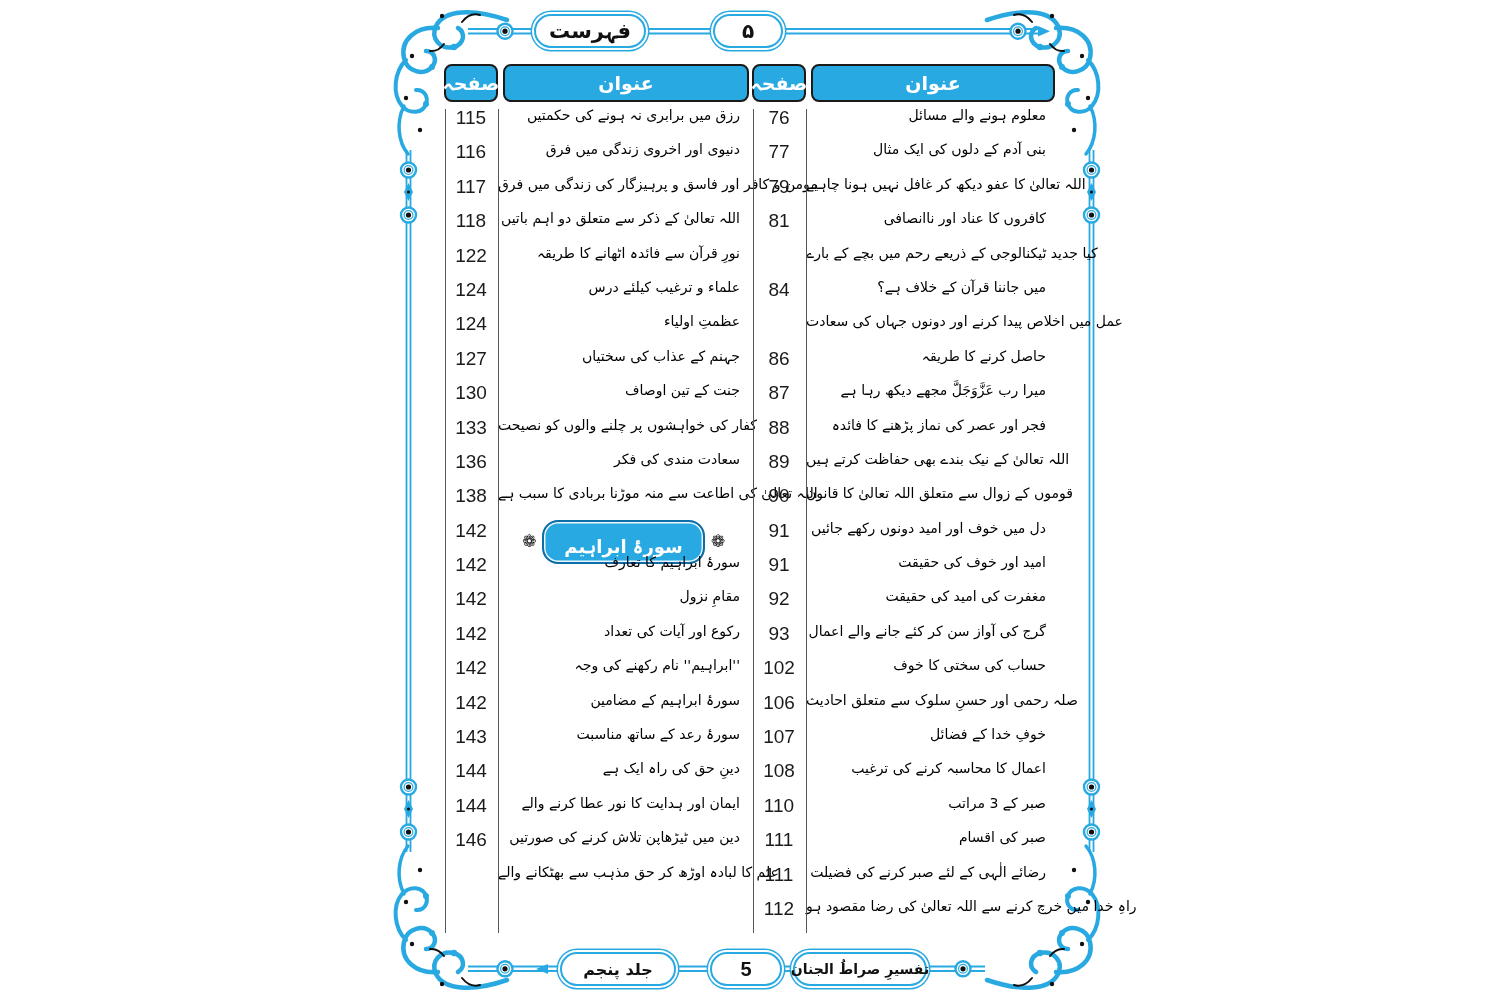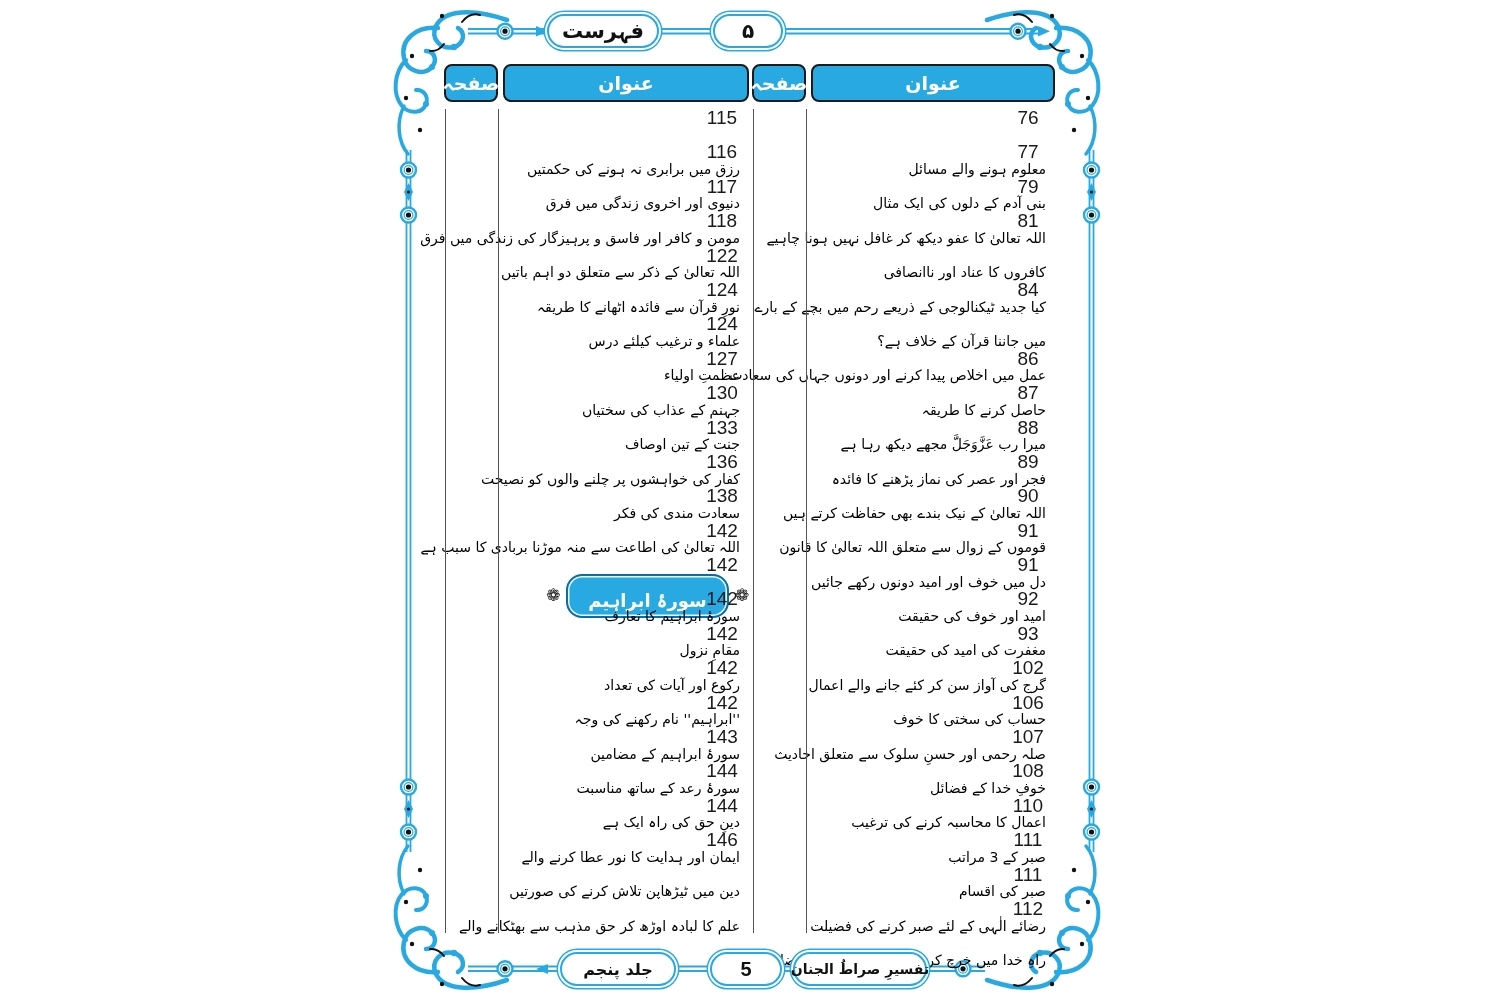--- a/index.html
+++ b/index.html
@@ -9,21 +9,21 @@
 
   svg.frame { position:absolute; left:0; top:0; }
 
   
   .cartouche {
     position:absolute; background:#fff; border:2px solid var(--blue,#29a9e1);
     border-radius:18px; box-shadow:0 0 0 2px #fff, 0 0 0 3.5px var(--blue,#29a9e1);
     display:flex; align-items:center; justify-content:center; z-index:3;
   }
   .cartouche span { white-space:nowrap; direction:rtl; }
-  .c-title   { left:547px; top:14px;  width:112px; height:34px; font-size:21px; font-weight:bold; }
+  .c-title   { left:534px; top:14px;  width:112px; height:34px; font-size:21px; font-weight:bold; }
   .c-pgnum   { left:713px; top:14px;  width:70px;  height:34px; font-size:20px; font-weight:bold; }
   .c-volume  { left:560px; top:952px; width:116px; height:34px; font-size:16px; font-weight:bold; }
   .c-num5    { left:710px; top:952px; width:72px;  height:34px; font-size:20px; font-weight:bold; font-family:"Liberation Sans",sans-serif; }
   .c-book    { left:793px; top:952px; width:134px; height:34px; font-size:14px; font-weight:bold; }
 
   
   .colpair { position:absolute; top:64px; z-index:2; }
   .pair-left  { left:444px; width:305px; }
   .pair-right { left:752px; width:303px; }
 
@@ -33,21 +33,21 @@
     color:#fff; display:flex; align-items:center; justify-content:center;
     font-size:19px; font-weight:bold; direction:rtl;
   }
   .th.num-h { width:54px; }
   .th.title-h { flex:1; }
 
   .tbody { position:relative; margin-top:5px; height:826px; }
   .rule { position:absolute; top:2px; bottom:0; width:1px; background:#555; }
   .rule.r1 { left:1px; } .rule.r2 { left:54px; }
 
-  .row { display:flex; height:34.4px; align-items:flex-end;flex-direction:column; }
+  .row { display:flex; height:34.4px; align-items:flex-start; }
   .num {
     width:54px; text-align:center; font-family:"Liberation Sans",sans-serif;
     font-size:19px; color:#1a1a1a; flex:0 0 54px;
   }
   .title {
     flex:1; direction:rtl; text-align:right; padding-right:9px;
     font-size:14px; white-space:nowrap; color:#000;
   }
   .title.bannercell {
     display:flex; direction:rtl; align-items:center; justify-content:center;

